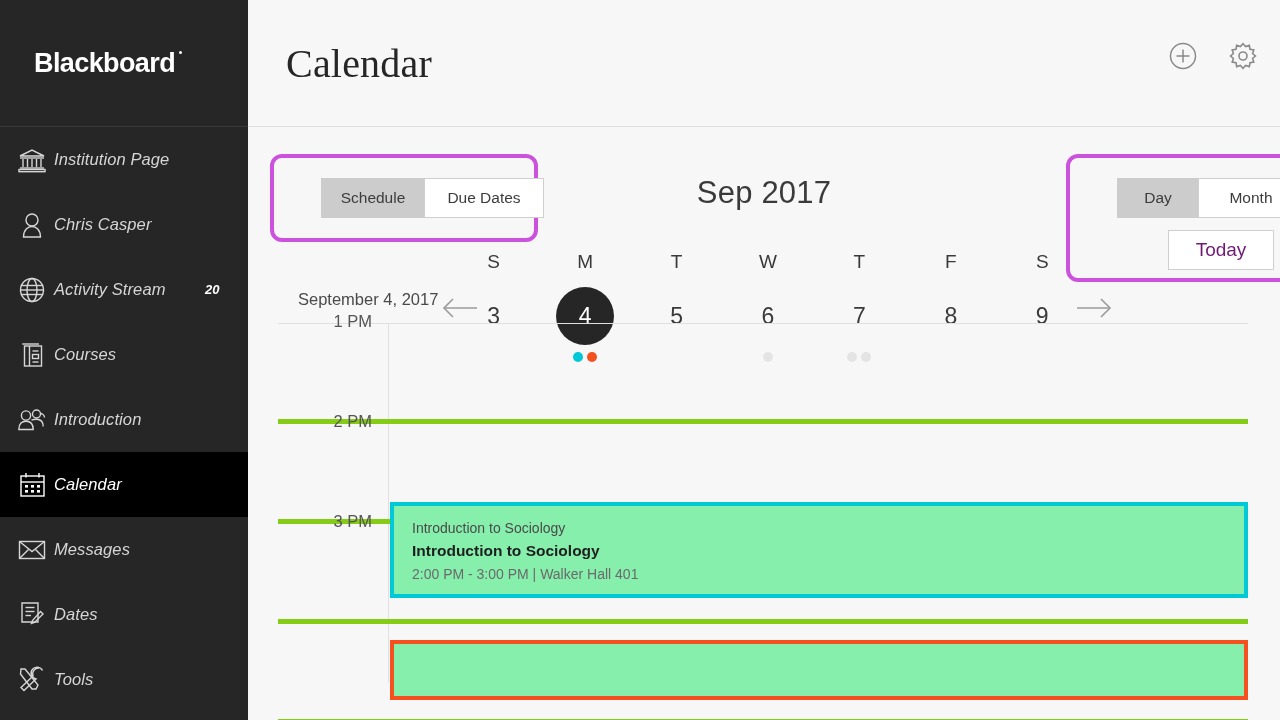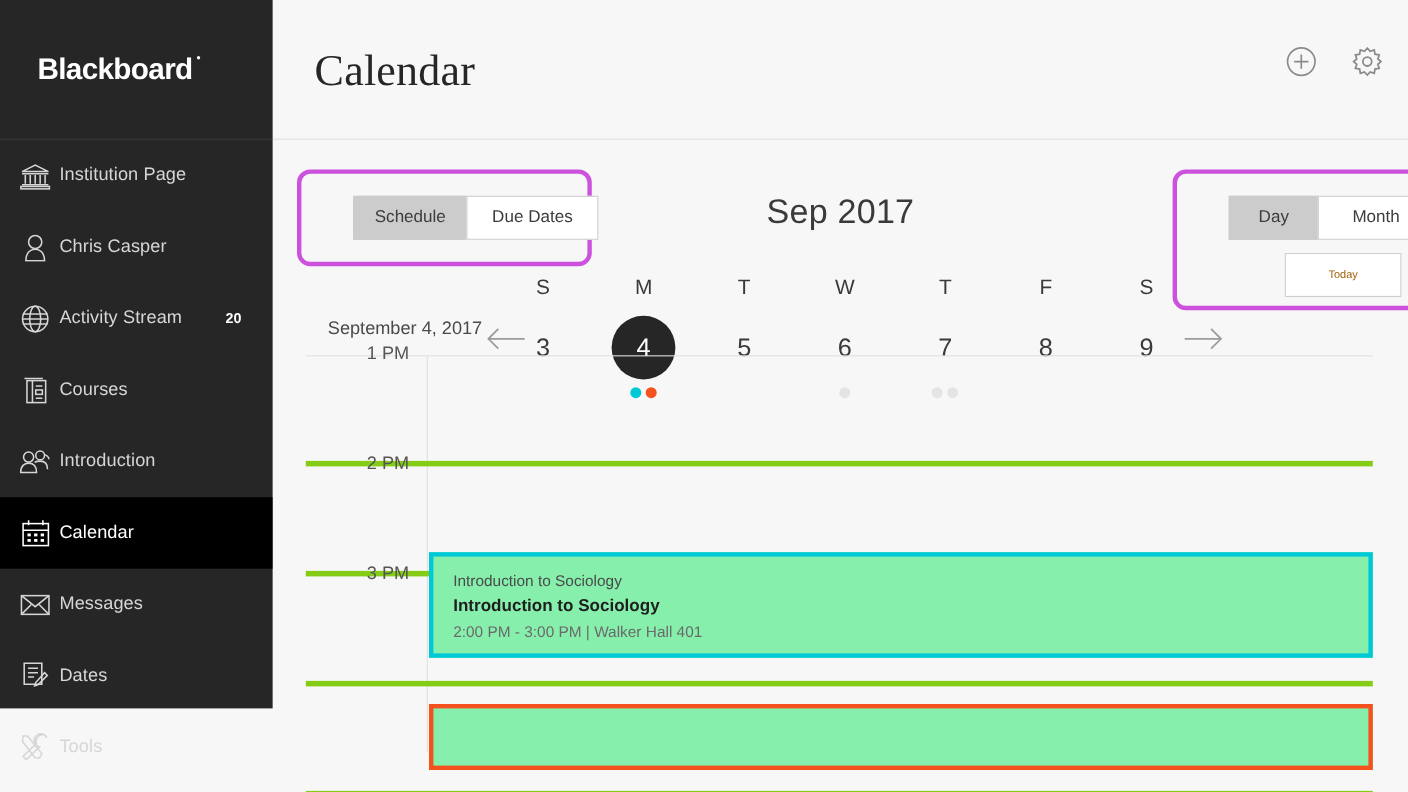--- a/index.html
+++ b/index.html
@@ -9,21 +9,21 @@
     overflow: hidden;
     background: #f7f7f7;
     font-family: "Liberation Sans", sans-serif;
     -webkit-font-smoothing: antialiased;
   }
   .app { position: relative; width: 1280px; height: 720px; }
 
   
   .sidebar {
     position: absolute; left: 0; top: 0;
-    width: 248px; height: 644px;
+    width: 248px; height: 720px;
     background: #262626;
   }
   .logo-area {
     height: 127px;
     display: flex; align-items: center;
     padding-left: 34px;
     border-bottom: 1px solid #3a3a3a;
   }
   .logo-text {
     color: #ffffff;
@@ -33,21 +33,21 @@
     position: relative;
   }
   .logo-text::after {
     content: "";
     position: absolute;
     right: -7px; top: 3px;
     width: 3px; height: 3px;
     background: #ffffff;
     border-radius: 50%;
   }
-  .nav { padding-top: 0; }
+  .nav { padding-top: 0; font-style: italic; }
   .nav-item {
     position: relative;
     height: 65px;
     display: flex; align-items: center;
     padding-left: 10px;
     cursor: pointer;
     color: #d6d6d6;
   }
   .nav-item.active { background: #000000; color: #ffffff; }
   .nav-icon {
@@ -141,21 +141,21 @@
 
   #seg-view { left: 838px; top: 51px; }
   #seg-view .seg-btn:first-child { width: 82px; }
   #seg-view .seg-btn:last-child  { width: 106px; }
 
   #today-btn {
     position: absolute;
     left: 920px; top: 103px;
     width: 106px; height: 40px;
     display: flex; align-items: center; justify-content: center;
-    font-size: 10px; color: #a16207;
+    font-size: 19px; color: #701a75;
     background: #ffffff;
     border: 1px solid #cfcfcf;
     cursor: pointer;
   }
 
   .month-label {
     position: absolute;
     left: 0; right: 0; top: 48px;
     text-align: center;
     font-size: 31px;

